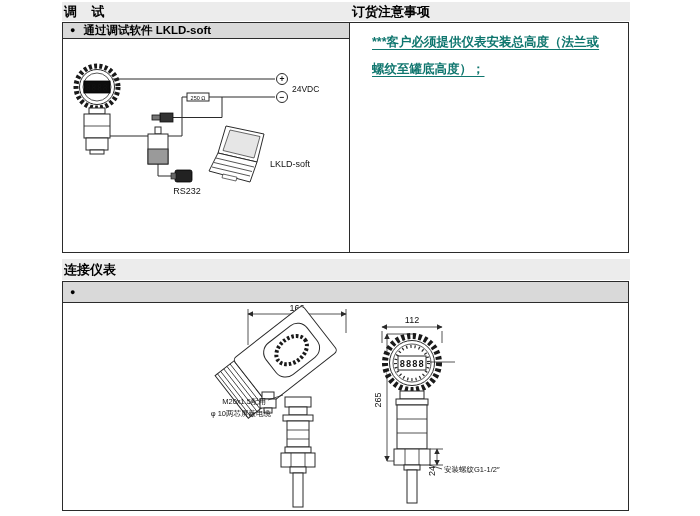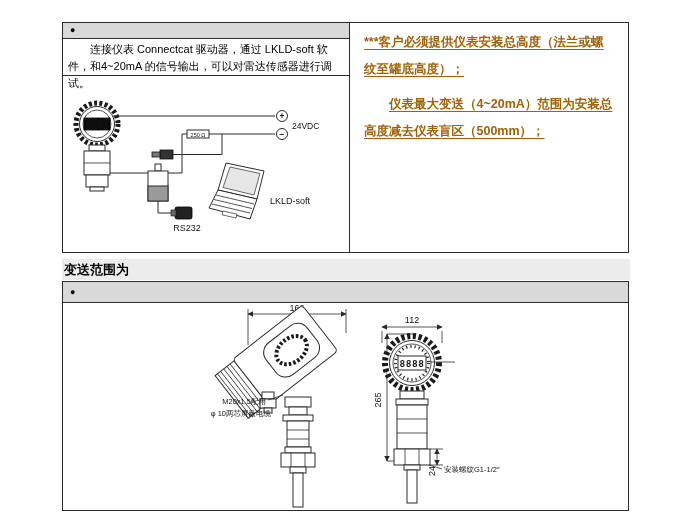--- a/index.html
+++ b/index.html
@@ -23,45 +23,49 @@
     padding-left:7px;display:flex;align-items:center;gap:8px;box-sizing:border-box;color:#000;
   }
   .debug-box .box-header{height:16px;}
   .dim-box .box-header{height:21px;font-size:12.5px;}
   .bullet{font-size:9px;line-height:1;}
   .debug-para{
     font-size:11px;line-height:17px;text-indent:2em;padding:2px 5px 0 5px;height:37px;
     border-bottom:1px solid #2b2b2b;box-sizing:border-box;color:#000;
   }
   .order-box p{
-    margin:8px;padding:0 6px;font-size:12.5px;font-weight:bold;line-height:27px;
-    text-decoration:underline;text-underline-offset:3px;color:#a16207;
+    margin:16px;padding:0 6px;font-size:12.5px;font-weight:bold;line-height:27px;
+    text-decoration:underline;text-underline-offset:3px;color:#0f766e;
   }
   .order-box p.first{margin-top:6px;}
   .order-box p.indent{text-indent:2em;}
   svg{display:block;}
   svg text{font-family:"Liberation Sans","DejaVu Sans",sans-serif;fill:#111;}
   .seg{font-family:"DejaVu Sans Mono","Liberation Mono",monospace;font-weight:bold;letter-spacing:0.5px;}
   .ln{stroke:#2a2a2a;stroke-width:1;fill:none;}
   .thin{stroke:#2a2a2a;stroke-width:0.8;fill:none;}
   .part{fill:#ffffff;stroke:#2a2a2a;stroke-width:1;}
   .dimtxt{font-size:9px;}
   .lbl{font-size:7.5px;}
 </style>
 </head>
 <body>
 
 <div class="page">
 
+  <div class="band band-top">
+    <span class="sec-title t-left">调    试</span>
+    <span class="sec-title t-right">订货注意事项</span>
+  </div>
 
   <div class="box debug-box">
     <div class="box-header">
       <span class="bullet">●</span>
+      <span>通过调试软件 LKLD-soft</span>
     </div>
-    <div class="debug-para">连接仪表 Connectcat 驱动器，通过 LKLD-soft 软件，和4~20mA 的信号输出，可以对雷达传感器进行调试。</div>
 
     <svg width="286" height="176" viewBox="0 0 286 176">
       <defs>
         <marker id="ar" viewBox="0 0 10 10" refX="9" refY="5" markerWidth="7" markerHeight="7" orient="auto-start-reverse">
           <path d="M0,0 L10,5 L0,10 z" fill="#2a2a2a"></path>
         </marker>
       </defs>
 
       <g>
         <circle cx="34" cy="48" r="21" fill="#fff" stroke="#1a1a1a" stroke-width="5" stroke-dasharray="3 2.3"></circle>
@@ -113,25 +117,24 @@
         <line x1="151" y1="123.5" x2="189" y2="132.5" class="thin"></line>
         <line x1="149" y1="128" x2="187" y2="137" class="thin"></line>
         <path d="M160,135 L174,138.2 L173,142 L159,138.8 Z" fill="#fff" stroke="#2a2a2a" stroke-width="0.7"></path>
         <text x="207" y="128" font-size="9">LKLD-soft</text>
       </g>
     </svg>
   </div>
 
   <div class="box order-box">
     <p class="first">***客户必须提供仪表安装总高度（法兰或螺纹至罐底高度）；</p>
-    <p class="indent">仪表最大变送（4~20mA）范围为安装总高度减去仪表盲区（500mm）；</p>
   </div>
 
   <div class="band band-bottom">
-    <span class="sec-title t-left">变送范围为</span>
+    <span class="sec-title t-left">连接仪表</span>
   </div>
 
   <div class="box dim-box">
     <div class="box-header">
       <span class="bullet">●</span>
     </div>
 
     <svg width="565" height="207" viewBox="0 0 565 207">
       <defs>
         <marker id="ar2" viewBox="0 0 10 10" refX="9" refY="5" markerWidth="7" markerHeight="7" orient="auto-start-reverse">

